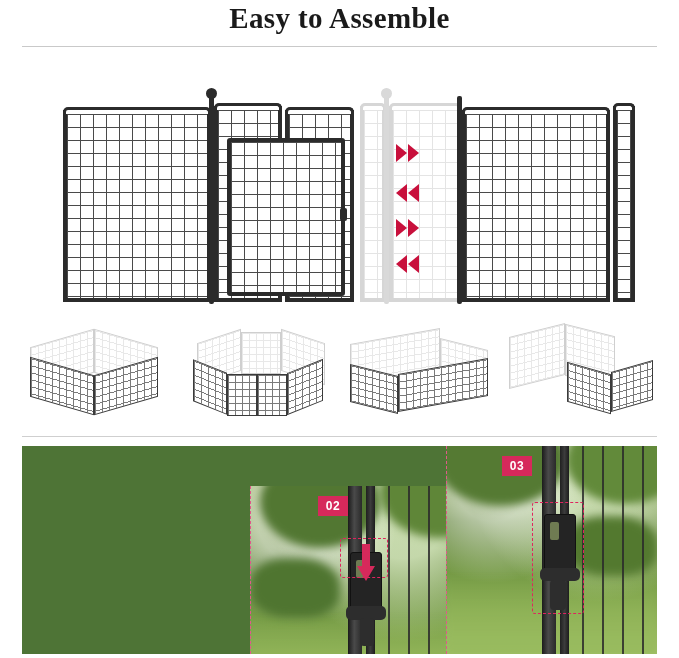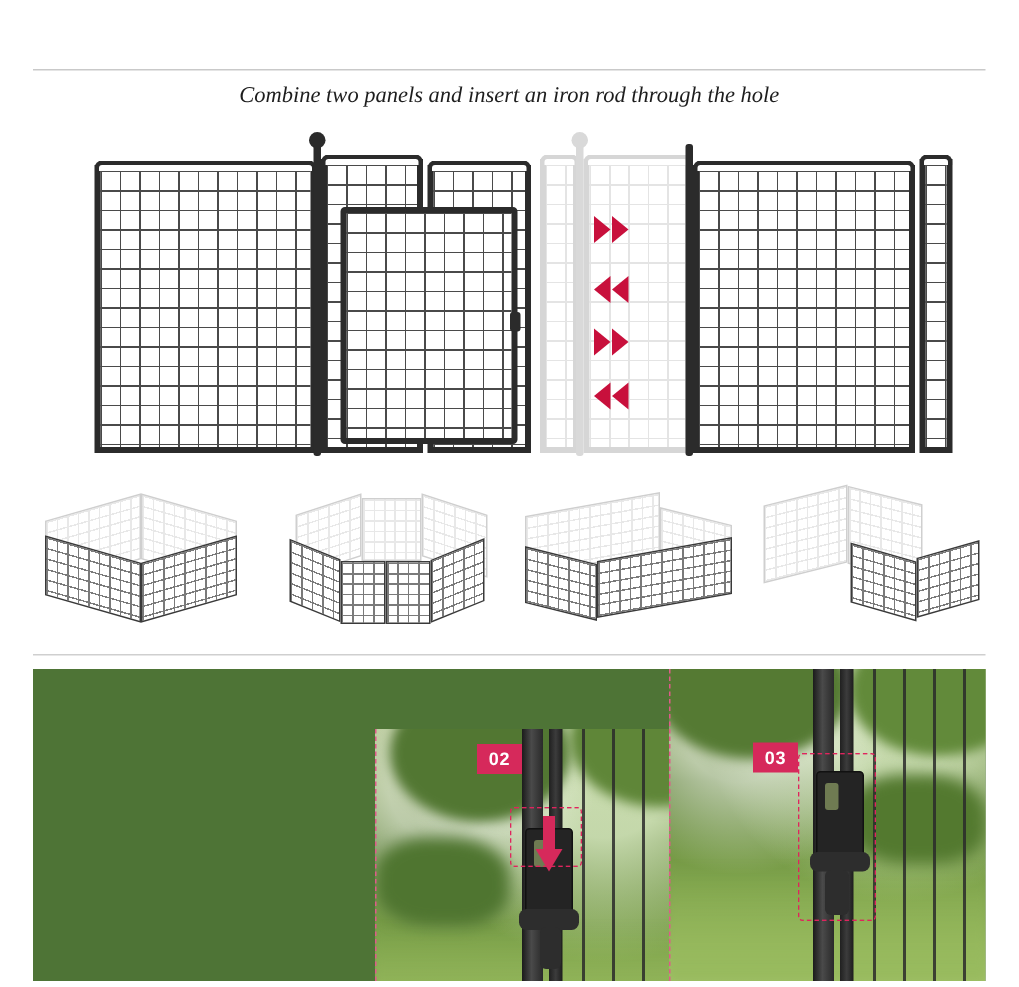--- a/index.html
+++ b/index.html
@@ -303,22 +303,22 @@
     line-height: 20px;
     text-align: center;
     letter-spacing: 0.5px;
   }
 </style>
 </head>
 <body>
 
 <div class="page">
 
+  <div class="title">Easy to Assemble</div>
   <div class="title-rule"></div>
-  <div class="subtitle">Combine two panels and insert an iron rod through the hole</div>
 
   <div class="panels-area">
 
     <div class="panel p1">
       <div class="panel-top"></div>
     </div>
 
     <div class="panel p2">
       <div class="panel-top"></div>
     </div>
@@ -444,18 +444,18 @@
       <div class="wire-v" style="left: 176px; top: 0; height: 208px;"></div>
       <div class="wire-v" style="left: 196px; top: 0; height: 208px;"></div>
 
       <div class="lock-body" style="left: 98px; top: 68px; width: 30px; height: 56px;"></div>
       <div class="lock-hi" style="left: 104px; top: 76px; width: 9px; height: 18px;"></div>
       <div class="lock-tab" style="left: 94px; top: 122px; width: 40px; height: 13px; border-radius: 5px;"></div>
       <div class="lock-tab" style="left: 104px; top: 134px; width: 16px; height: 30px; border-radius: 4px;"></div>
 
       <div class="dash-box" style="left: 86px; top: 56px; width: 52px; height: 112px;"></div>
 
-      <div class="step-badge" style="left: 56px; margin-top: 39px;">03</div>
+      <div class="step-badge" style="left: 56px;">03</div>
       <div class="divider-dash" style="left: 0px;"></div>
     </div>
 
   </div>
 </div>
 
 </body></html>

